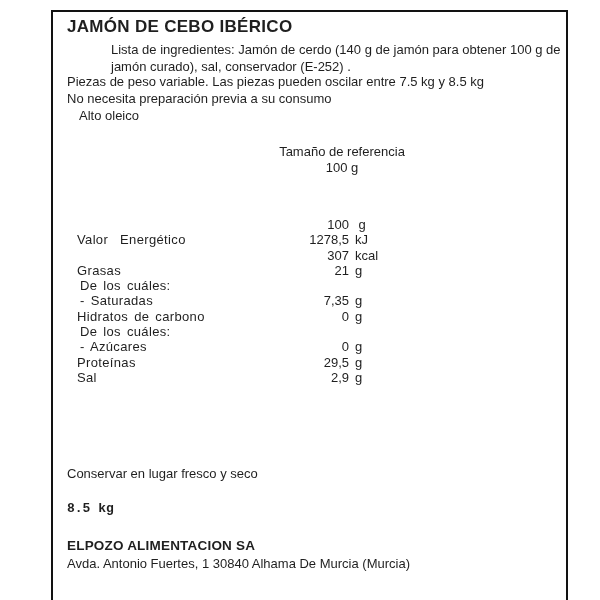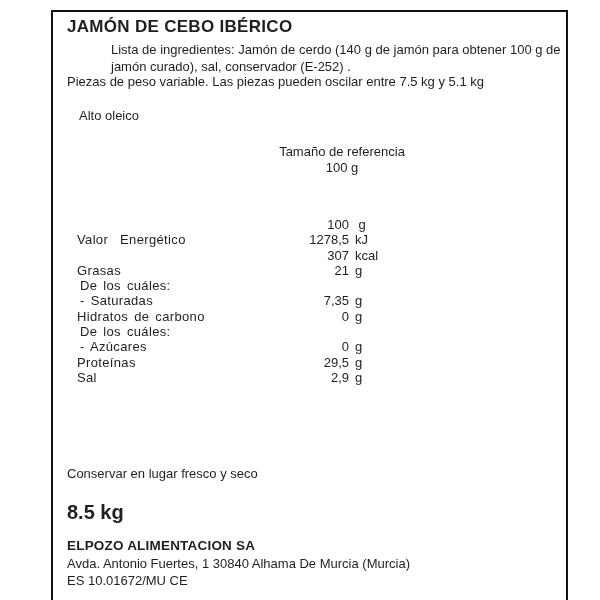--- a/index.html
+++ b/index.html
@@ -37,35 +37,36 @@
   .nutrition { left: 9px; top: 190px; width: 470px; font-size: 13px; }
   .nrow { display: flex; height: 15.3px; align-items: flex-start; }
   .nlabel {
     width: 195px; white-space: pre;
     letter-spacing: 0.35px; word-spacing: 2px;
   }
   .nlabel.indent { padding-left: 8px; }
   .nvalue { width: 87px; text-align: right; white-space: pre; }
   .nunit  { padding-left: 1px; white-space: pre; }
   .storage { left: 9px; top: 448px; white-space: nowrap; }
-  .weight  { left: 9px; top: 484px; font-size: 20px; font-weight: bold; white-space: nowrap; }
+  .weight  { left: 9px; top: 484px; font-size: 13px; font-weight: bold; white-space: nowrap; font-family: Liberation Mono, monospace; }
   .mfr-name { left: 9px; top: 521px; font-size: 13.5px; font-weight: bold; letter-spacing: 0.2px; white-space: nowrap; }
   .mfr-addr { left: 9px; top: 538px; white-space: nowrap; }
   .mfr-reg  { left: 9px; top: 555px; white-space: nowrap; }
 </style>
 </head>
 <body>
 
 <div class="page">
   <div class="box">
 
     <div class="abs title">JAMÓN DE CEBO IBÉRICO</div>
 
     <div class="abs body-text ingredients">Lista de ingredientes: Jamón de cerdo (140 g de jamón para obtener 100 g de jamón curado), sal, conservador (E-252) .</div>
-    <div class="abs body-text piezas">Piezas de peso variable. Las piezas pueden oscilar entre 7.5 kg y 5.1 kg</div>
+    <div class="abs body-text piezas">Piezas de peso variable. Las piezas pueden oscilar entre 7.5 kg y 8.5 kg</div>
+    <div class="abs body-text necesita">No necesita preparación previa a su consumo</div>
     <div class="abs body-text alto">Alto oleico</div>
 
     <div class="abs ref-line">Tamaño de referencia</div>
     <div class="abs ref-line ref-size">100 g</div>
 
     <div class="abs nutrition">
       <div class="nrow">
         <span class="nlabel"></span>
         <span class="nvalue">100</span>
         <span class="nunit"> g</span>
@@ -120,16 +121,15 @@
         <span class="nvalue">2,9</span>
         <span class="nunit">g</span>
       </div>
     </div>
 
     <div class="abs body-text storage">Conservar en lugar fresco y seco</div>
     <div class="abs weight">8.5 kg</div>
 
     <div class="abs mfr-name">ELPOZO ALIMENTACION SA</div>
     <div class="abs body-text mfr-addr">Avda. Antonio Fuertes, 1 30840 Alhama De Murcia (Murcia)</div>
-    <div class="abs body-text mfr-reg">ES 10.01672/MU CE</div>
 
   </div>
 </div>
 
 </body></html>

